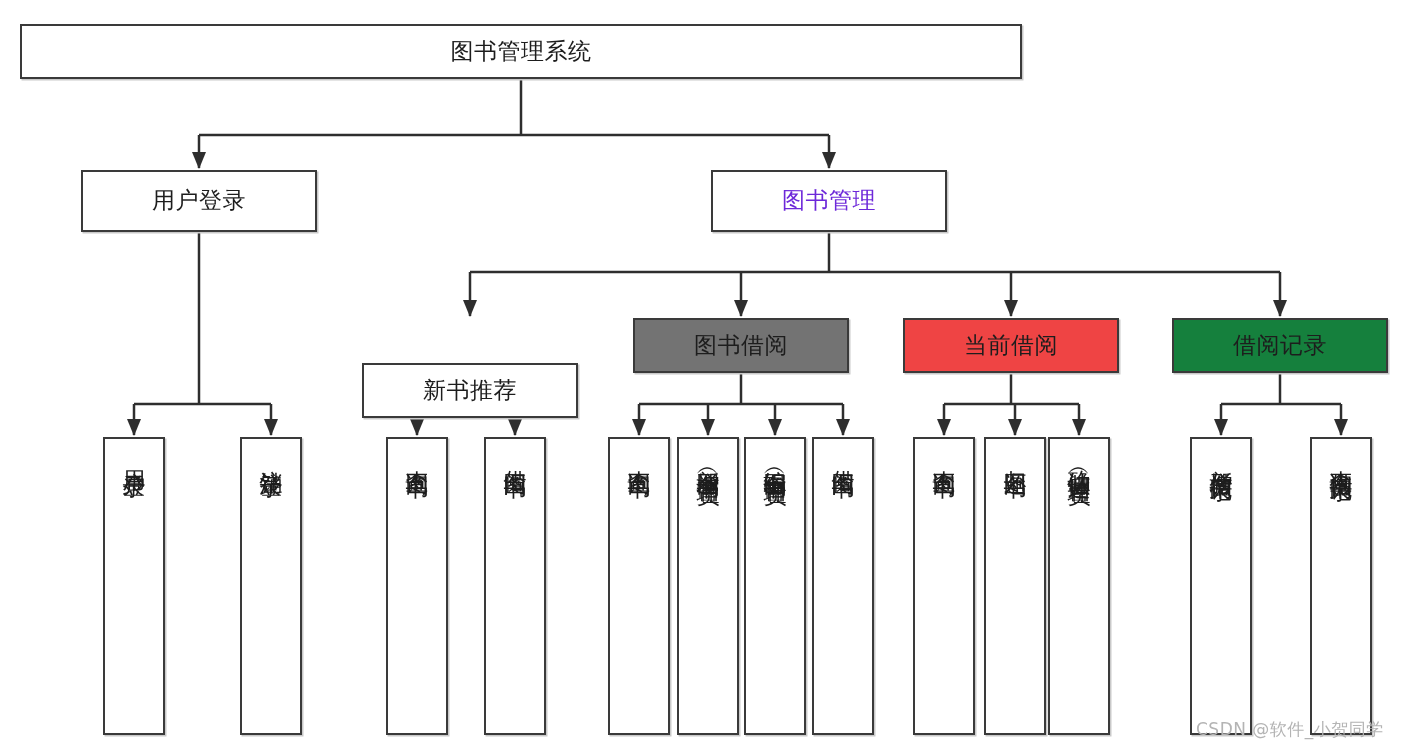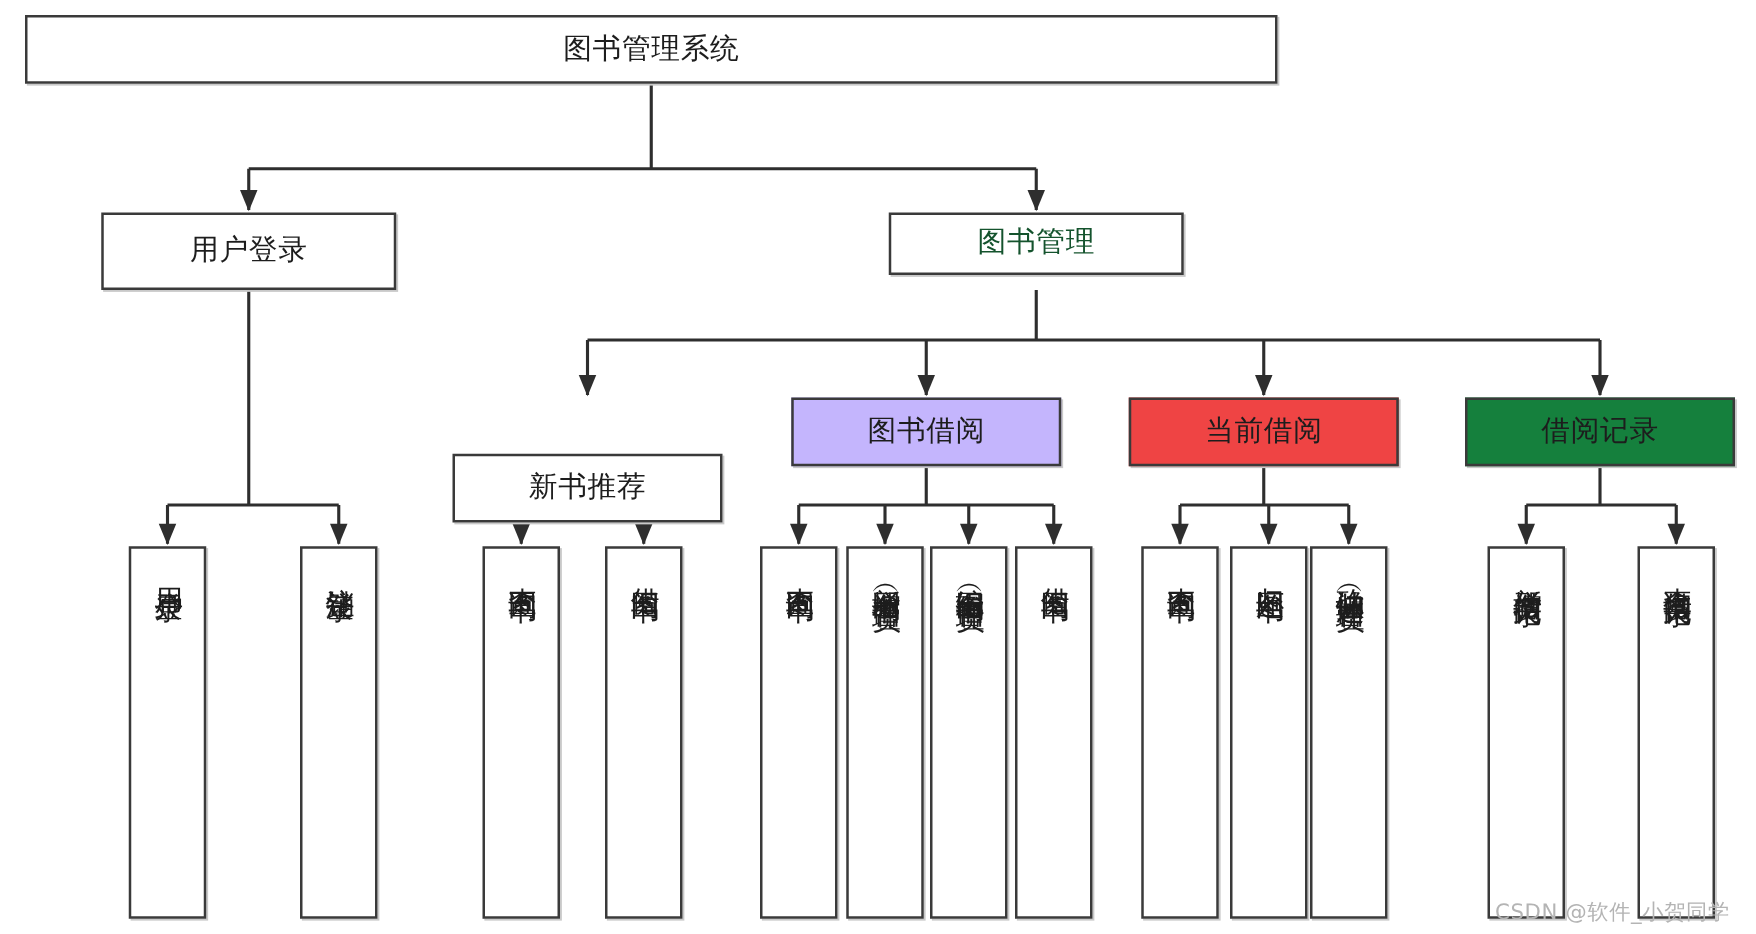--- a/index.html
+++ b/index.html
@@ -121,33 +121,33 @@
         <polygon points="1072,419 1086,419 1079,436" fill="#2e2e2e"></polygon>
         <line x1="1280" y1="373" x2="1280" y2="404" stroke="#2e2e2e" stroke-width="2.5"></line>
         <line x1="1221" y1="404" x2="1341" y2="404" stroke="#2e2e2e" stroke-width="2.5"></line>
         <line x1="1221" y1="404" x2="1221" y2="435" stroke="#2e2e2e" stroke-width="2.5"></line>
         <polygon points="1214,419 1228,419 1221,436" fill="#2e2e2e"></polygon>
         <line x1="1341" y1="404" x2="1341" y2="435" stroke="#2e2e2e" stroke-width="2.5"></line>
         <polygon points="1334,419 1348,419 1341,436" fill="#2e2e2e"></polygon>
       </g>
   </svg>
   <div id="node-layer">
-      <div class="node horizontal" style="left: 20px; top: 12px; width: 1002px; height: 55px; border-color: rgb(58, 58, 58); background: rgb(255, 255, 255); color: rgb(29, 29, 29);">
+      <div class="node horizontal" style="left: 20px; top: 24px; width: 1002px; height: 55px; border-color: rgb(58, 58, 58); background: rgb(255, 255, 255); color: rgb(29, 29, 29);">
         <span class="label">图书管理系统</span>
       </div>
       <div class="node horizontal" style="left: 81px; top: 170px; width: 236px; height: 62px; border-color: rgb(58, 58, 58); background: rgb(255, 255, 255); color: rgb(29, 29, 29);">
         <span class="label">用户登录</span>
       </div>
-      <div class="node horizontal" style="left: 711px; top: 170px; width: 236px; height: 50px; border-color: rgb(58, 58, 58); background: rgb(255, 255, 255); color: #14532d; justify-content: center;">
+      <div class="node horizontal" style="left: 711px; top: 170px; width: 236px; height: 62px; border-color: rgb(58, 58, 58); background: rgb(255, 255, 255); color: #6d28d9; justify-content: center;">
         <span class="label">图书管理</span>
       </div>
       <div class="node horizontal" style="left: 362px; top: 318px; width: 216px; height: 55px; border-color: rgb(58, 58, 58); background: rgb(255, 255, 255); color: rgb(29, 29, 29); margin-top: 45px;">
         <span class="label">新书推荐</span>
       </div>
-      <div class="node horizontal" style="left: 633px; top: 318px; width: 216px; height: 55px; border-color: rgb(58, 58, 58); background: #c4b5fd; color: rgb(29, 29, 29);">
+      <div class="node horizontal" style="left: 633px; top: 318px; width: 216px; height: 55px; border-color: rgb(58, 58, 58); background: #737373; color: rgb(29, 29, 29);">
         <span class="label">图书借阅</span>
       </div>
       <div class="node horizontal" style="left: 903px; top: 318px; width: 216px; height: 55px; border-color: rgb(58, 58, 58); background: #ef4444; color: rgb(29, 29, 29);">
         <span class="label">当前借阅</span>
       </div>
       <div class="node horizontal" style="left: 1172px; top: 318px; width: 216px; height: 55px; border-color: rgb(58, 58, 58); background: #15803d; color: rgb(29, 29, 29);">
         <span class="label">借阅记录</span>
       </div>
       <div class="node vertical" style="left: 103px; top: 437px; width: 62px; height: 298px; border-color: rgb(58, 58, 58); background: rgb(255, 255, 255); color: rgb(29, 29, 29);">
         <span class="label">用户登录</span>

